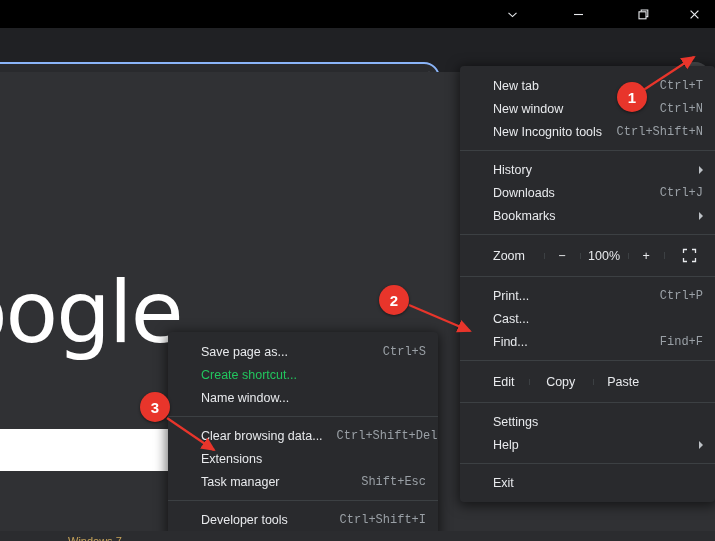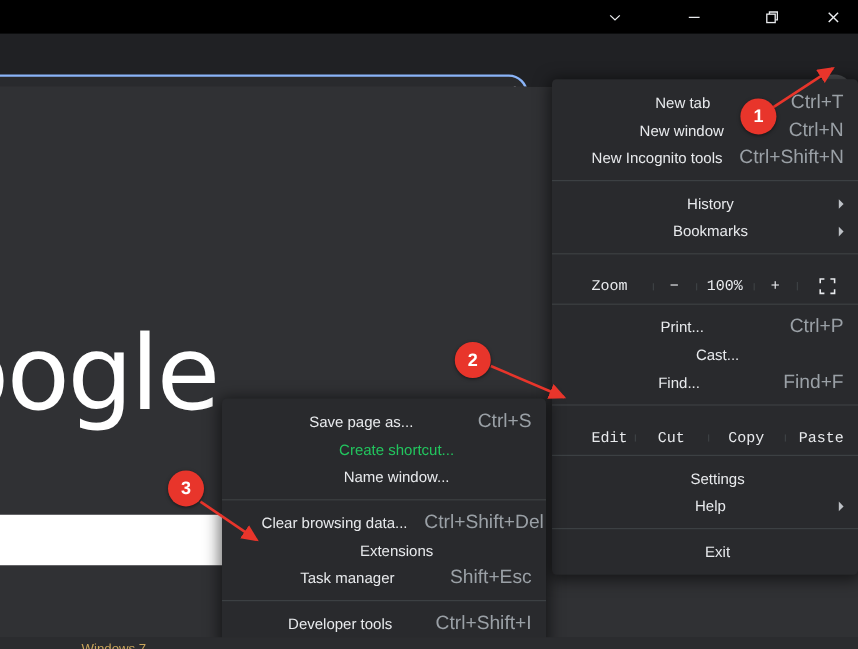--- a/index.html
+++ b/index.html
@@ -70,39 +70,39 @@
   }
 
   
   .menu{
     position:absolute; background:#292a2d;
     box-shadow:0 2px 12px 2px rgba(0,0,0,.55);
     border-radius:4px; padding:8px 0;
     font-size:12.5px; color:#e8eaed;
   }
   #main-menu{ left:460px; top:66px; width:255px; padding-top:8px; }
-  #sub-menu  { left:185px; top:332px; width:270px; }
+  #sub-menu  { left:168px; top:332px; width:270px; }
 
   .mi{
     position:relative; height:23px; display:flex; align-items:center;
-    padding:0 12px 0 33px; white-space:nowrap; cursor:default;text-align:center;
+    padding:0 12px 0 33px; white-space:nowrap; cursor:default;
   }
   .mi.hl{ background:#3f4145; }
   .mi .lbl{ flex:1; }
-  .mi .accel{ color:#9aa0a6; font-size:16px; padding-left:14px; }
+  .mi .accel{ color:#9aa0a6; font-size:12px; padding-left:14px;font-family:Liberation Mono, monospace; }
   .mi.disabled .lbl{ color:#22c55e; }
   .arrow{
     width:0;height:0;border-left:4.5px solid #bdc1c6;
     border-top:4px solid transparent;border-bottom:4px solid transparent;
     margin-left:8px;
   }
   .sep{ height:1px; background:#3c4043; margin:7px 0; }
 
   
-  .row{ display:flex; height:27px; align-items:flex-end;font-family:Liberation Mono, monospace; }
+  .row{ display:flex; height:27px; align-items:center; }
   .row .cell{
     display:flex; align-items:center; justify-content:center;
     color:#e8eaed; font-size:12.5px; position:relative;
   }
   .row .cell + .cell::before{
     content:""; position:absolute; left:0; top:4px; bottom:4px;
     width:1px; background:#3c4043;
   }
   .row .cell.lead{ justify-content:flex-start; padding-left:33px; }
 
@@ -218,20 +218,24 @@
   <div class="mi">
     <span class="lbl">New Incognito tools</span>
     <span class="accel">Ctrl+Shift+N</span>
   </div>
 
   <div class="sep"></div>
 
   <div class="mi">
     <span class="lbl">History</span>
     <span class="arrow"></span>
+  </div>
+  <div class="mi">
+    <span class="lbl">Downloads</span>
+    <span class="accel">Ctrl+J</span>
   </div>
   <div class="mi">
     <span class="lbl">Bookmarks</span>
     <span class="arrow"></span>
   </div>
 
   <div class="sep"></div>
 
   <div class="row">
     <div class="cell lead" style="width:33%">Zoom</div>
@@ -256,21 +260,20 @@
   </div>
   <div class="mi">
     <span class="lbl">Find...</span>
     <span class="accel">Find+F</span>
   </div>
 
   <div class="sep"></div>
 
   <div class="row">
     <div class="cell lead" style="width:27%">Edit</div>
-    <div class="cell" style="width:24%">Cut</div>
     <div class="cell" style="width:25%">Copy</div>
     <div class="cell" style="width:24%">Paste</div>
   </div>
 
   <div class="sep"></div>
 
   <div class="mi">
     <span class="lbl">Settings</span>
   </div>
   <div class="mi">

